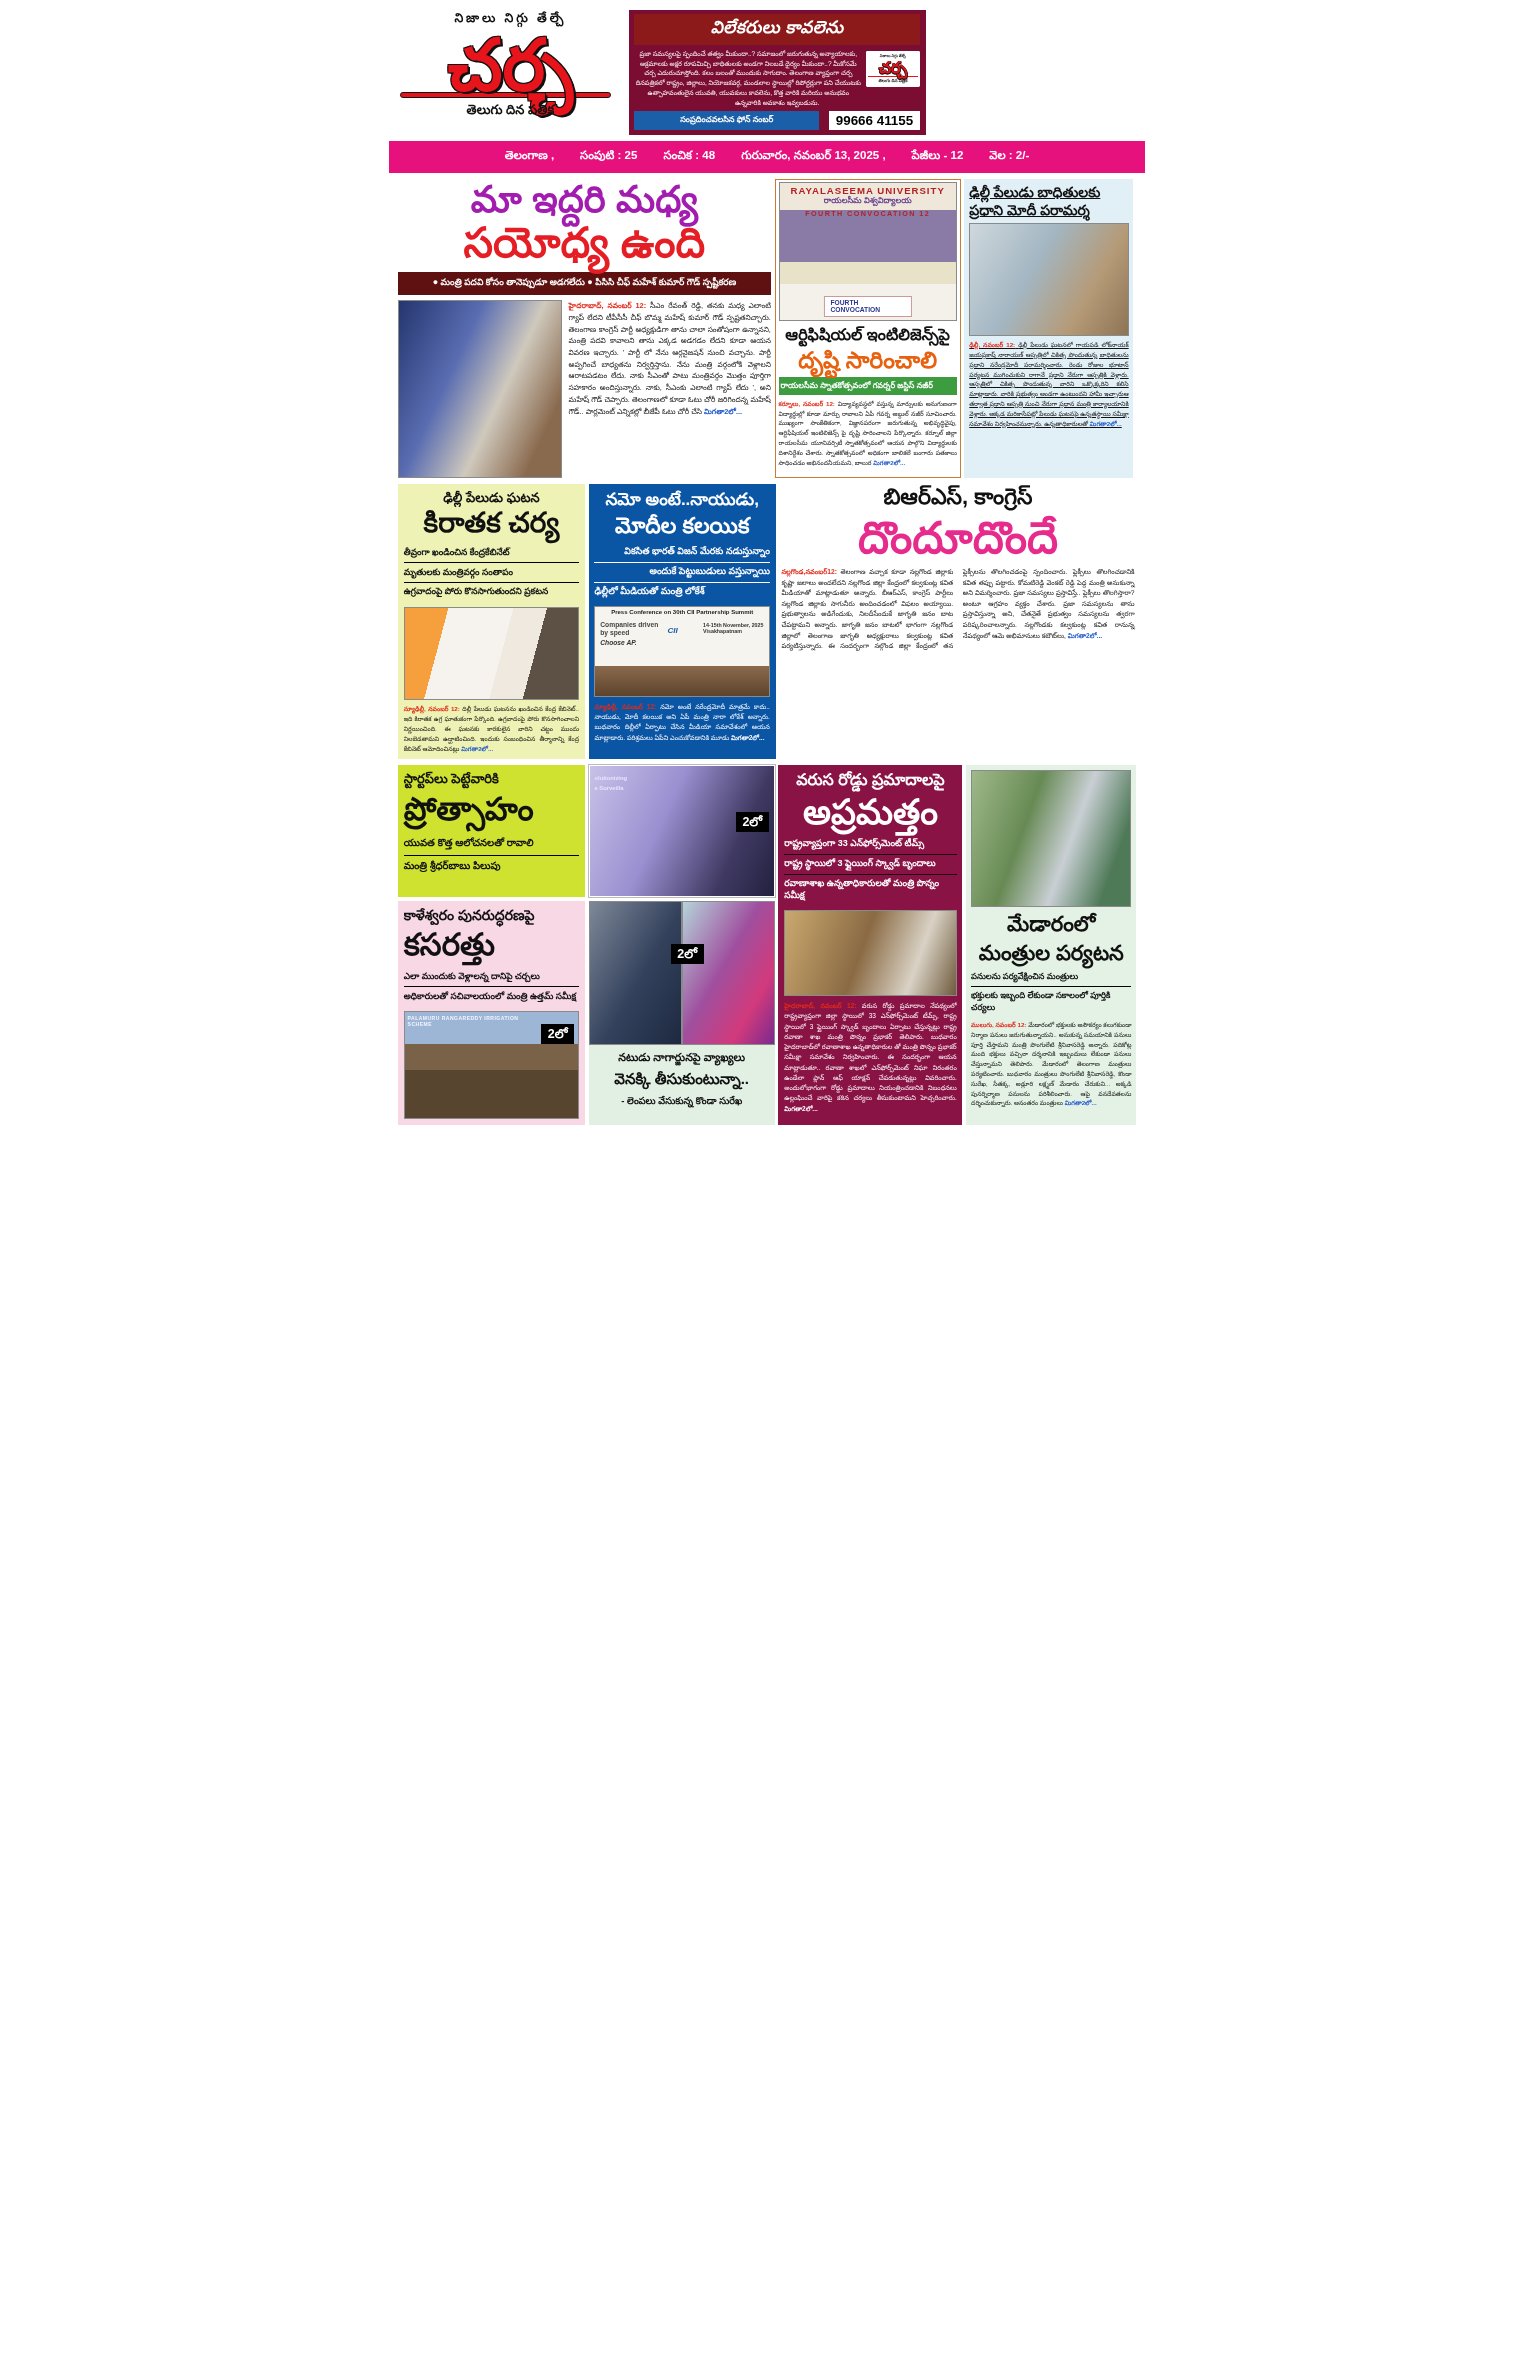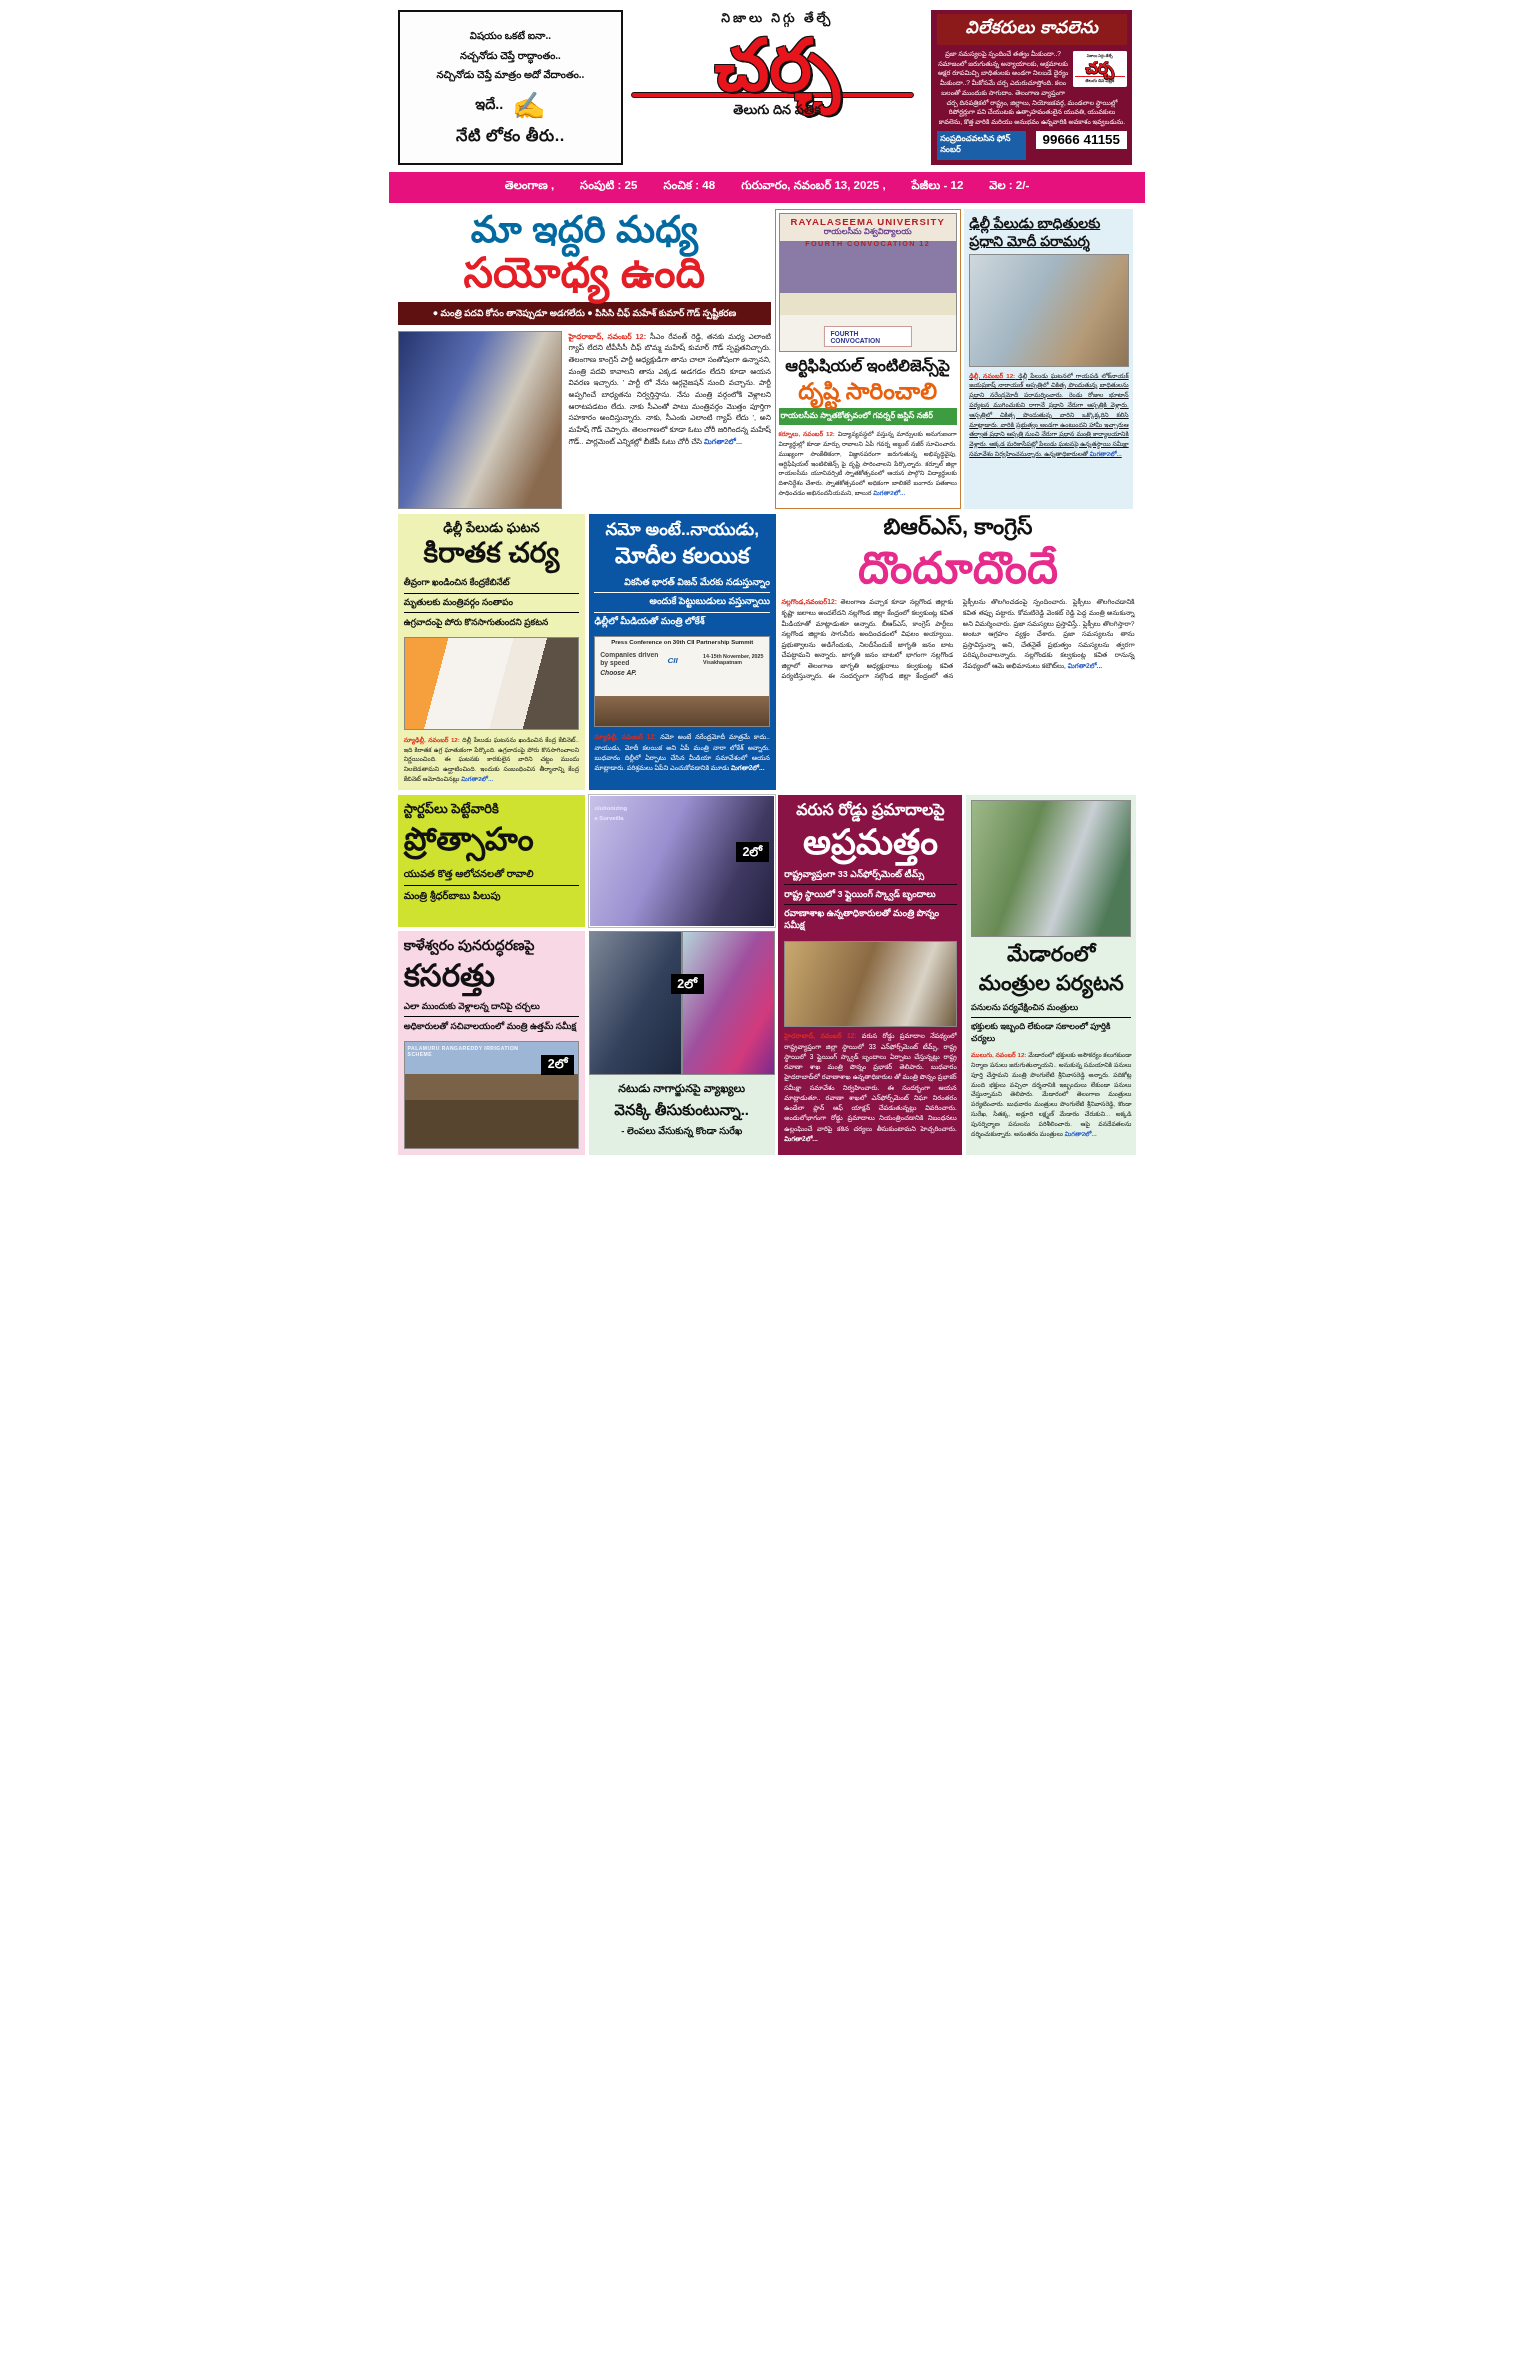--- a/index.html
+++ b/index.html
@@ -47,21 +47,21 @@
   .dateline { color:#e02a1a; font-weight:bold; }
   .more { color:#1f59c9; font-weight:900; }
   .more-light { color:#fff; font-weight:900; }
   .photo { position:relative; overflow:hidden; border:0.5px solid #8a8a8a; }
   .label2 { position:absolute; background:#000; color:#fff; font-weight:900; font-size:12.5px; padding:3.8px 6.7px; line-height:1; }
   .sub { font-weight:bold; }
   .u { border-bottom:1px solid #000; }
 
   
   .row-top { grid-template-columns:373px 186px 169px; }
-  .lead-h1 { color:#0369a1; font-size:37px; font-weight:900; text-align:center; line-height:1.12; }
+  .lead-h1 { color:#a21caf; font-size:37px; font-weight:900; text-align:center; line-height:1.12; }
   .lead-h2 { color:#e51e25; font-size:42px; font-weight:900; text-align:center; line-height:1.1; margin-bottom:5.8px; }
   .lead-bullets { background:#5f1010; color:#fff; font-size:9px; font-weight:bold; text-align:center; padding:5.3px 3.8px; }
   .lead-flex { display:flex; gap:6.7px; margin-top:5.8px; }
   .ph-lead { width:164px; height:178px; flex:none;
              background:linear-gradient(115deg,#24356f,#5a6db1 35%,#cfc9bd 60%,#8a6a4e 85%); }
   .lead-body { flex:1; font-size:7.4px; }
 
   .ai-box { border:1.4px solid #c77d33; background:#fff; padding:2.9px; }
   .ph-conv { height:139px; background:linear-gradient(180deg,#efe8da 0 20%,#8a7aa6 20% 58%,#e8e2c9 58% 74%,#f4f1ea 74%); }
   .conv-banner { position:absolute; top:1.9px; left:1.9px; right:1.9px; text-align:center; }
@@ -156,30 +156,20 @@
   .med-h2 { font-size:21px; font-weight:900; text-align:center; line-height:1.15; margin-bottom:3.8px; }
   .medaram-box .sub { display:block; font-size:8.4px; padding:2.9px 0; }
   .medaram-box .body-text { font-size:6.2px; margin-top:2.9px; }
 </style>
 </head>
 <body>
 
 <div class="page">
 
   <header class="mast">
-    <div class="quote-box">
-      <div class="q1">విషయం ఒకటే ఐనా..</div>
-      <div class="q1">నచ్చనోడు చెప్తే రాద్ధాంతం..</div>
-      <div class="q1">నచ్చినోడు చెప్తే మాత్రం అదో వేదాంతం..</div>
-      <div class="q-row">
-        <span class="q2">ఇదే..</span>
-        <span class="q-hand">✍</span>
-      </div>
-      <div class="q3">నేటి లోకం తీరు..</div>
-    </div>
 
     <div class="mast-center">
       <div class="mast-tagline">నిజాలు నిగ్గు తేల్చే</div>
       <div class="mast-title">చర్చ</div>
       <div class="mast-bar"></div>
       <div class="mast-sub">తెలుగు దిన పత్రిక</div>
     </div>
 
     <aside class="ad-box">
       <div class="ad-head">విలేకరులు కావలెను</div>

